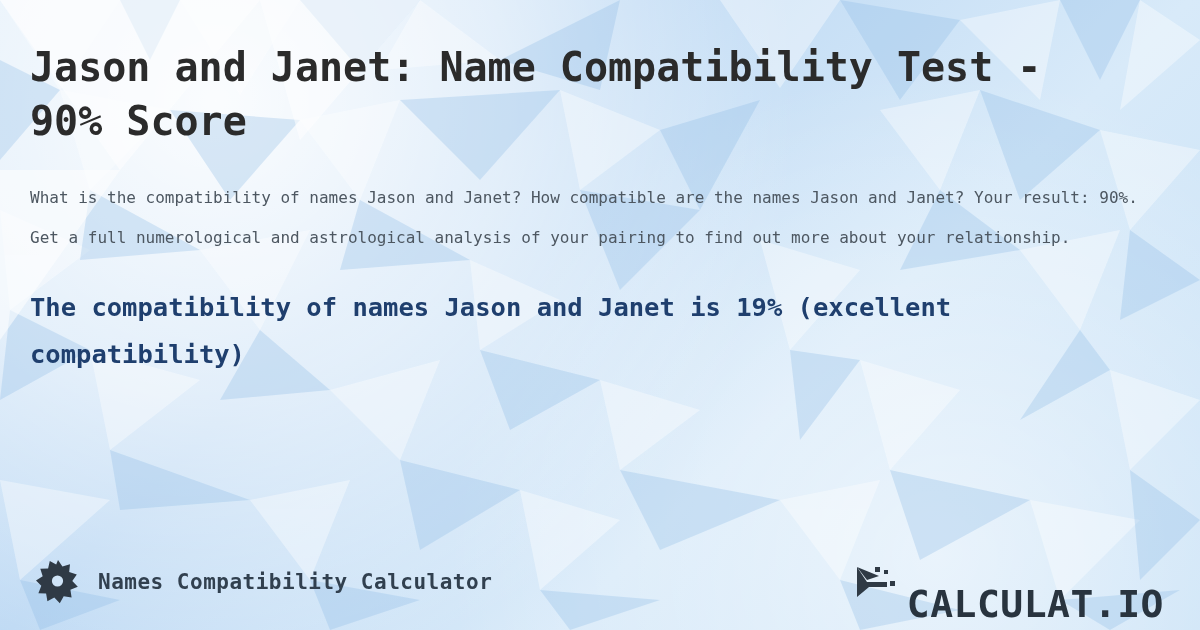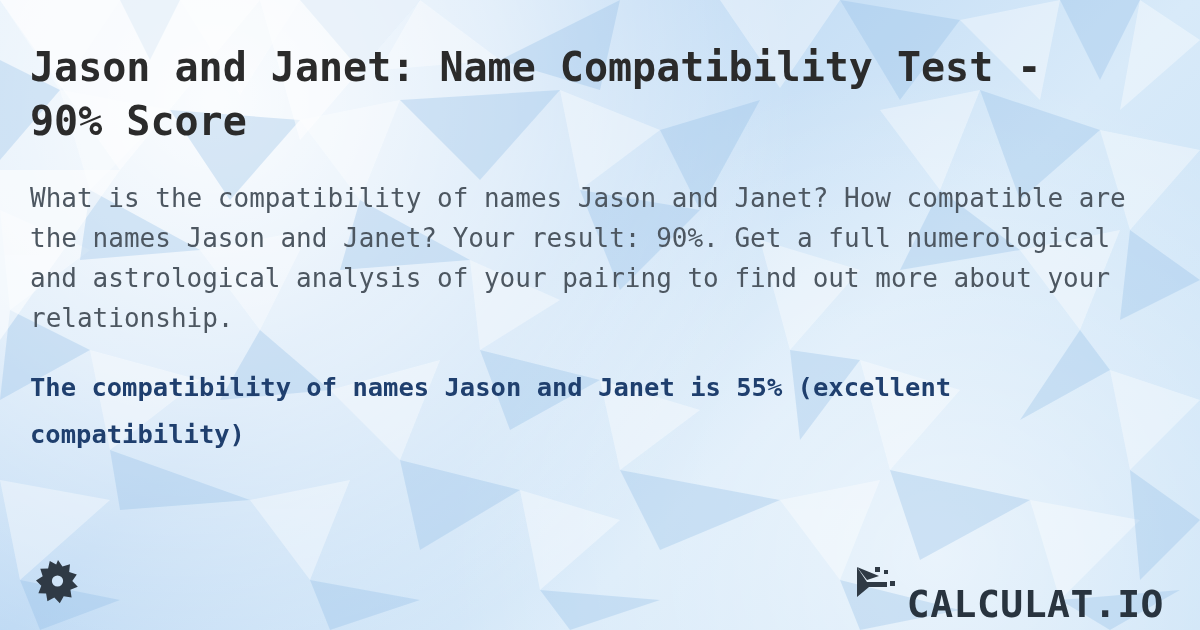--- a/index.html
+++ b/index.html
@@ -40,21 +40,21 @@
     margin: 0;
     font-size: 40px;
     line-height: 54px;
     font-weight: bold;
     color: #2b2b2b;
     letter-spacing: 0px;
     max-width: 1090px;
   }
   .desc {
     margin: 30px 0 0 0;
-    font-size: 26px;
+    font-size: 16px;
     line-height: 40px;
     color: #4d5761;
     max-width: 1140px;
   }
   .result {
     margin: 26px 0 0 0;
     font-size: 25.5px;
     line-height: 47px;
     font-weight: bold;
     color: #1f3f6e;
@@ -179,29 +179,30 @@
     <g fill="#ffffff" opacity="0.55">
       <polygon points="0,0 260,0 120,170"></polygon>
       <polygon points="0,170 120,170 0,340"></polygon>
       <polygon points="260,0 420,0 300,140"></polygon>
     </g>
   </svg>
 
   <div class="content">
     <h1 class="title">Jason and Janet: Name Compatibility Test - 90% Score</h1>
     <p class="desc">What is the compatibility of names Jason and Janet? How compatible are the names Jason and Janet? Your result: 90%. Get a full numerological and astrological analysis of your pairing to find out more about your relationship.</p>
-    <p class="result">The compatibility of names Jason and Janet is 55% (excellent compatibility)</p>
+    <p class="result">The compatibility of names Jason and Janet is 19% (excellent compatibility)</p>
   </div>
 
   <div class="footer">
     <div class="brand-left">
       <svg class="star-badge" viewBox="0 0 44 44">
         <polygon fill="#2f3a45" points="22,0 26.4,6.6 34,4.2 33.2,12.1 40.8,14.6 36.3,21 41.8,26.7 34.4,29.7 35.6,37.6 27.7,36.3 23.8,43.2 18.3,37.6 11.4,41.3 10.1,33.4 2.4,33.2 5.3,25.8 0,20.4 6.7,16.3 4.3,8.8 12.1,8.6 13.8,0.9 20.2,4.6"></polygon>
         <circle cx="21.5" cy="21" r="5.6" fill="#cfe4f7"></circle>
       </svg>
+      <span class="brand-left-label">Names Compatibility Calculator</span>
     </div>
     <div class="brand-right">
       <svg class="logo-mark" viewBox="0 0 44 42">
         <path d="M4 6 L4 36 L16 26 L34 26 L34 21 L14 21 Z" fill="#2f3a45"></path>
         <path d="M4 6 L26 15 L14 19 Z" fill="#2f3a45"></path>
         <rect x="22" y="6" width="5" height="5" fill="#2f3a45"></rect>
         <rect x="31" y="9" width="4" height="4" fill="#2f3a45"></rect>
         <rect x="37" y="20" width="5" height="5" fill="#2f3a45"></rect>
       </svg>
       <span class="logo-text">CALCULAT.IO</span>

